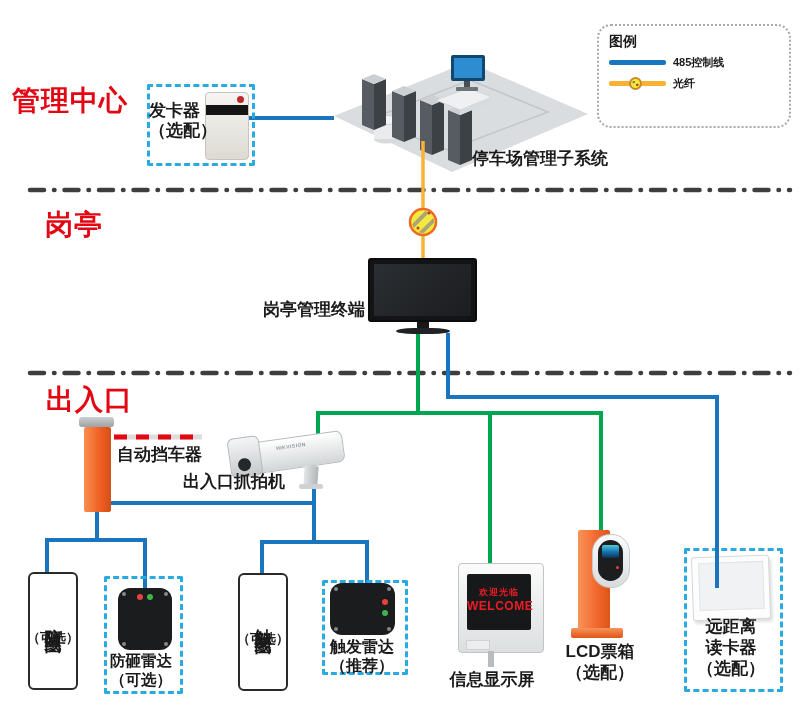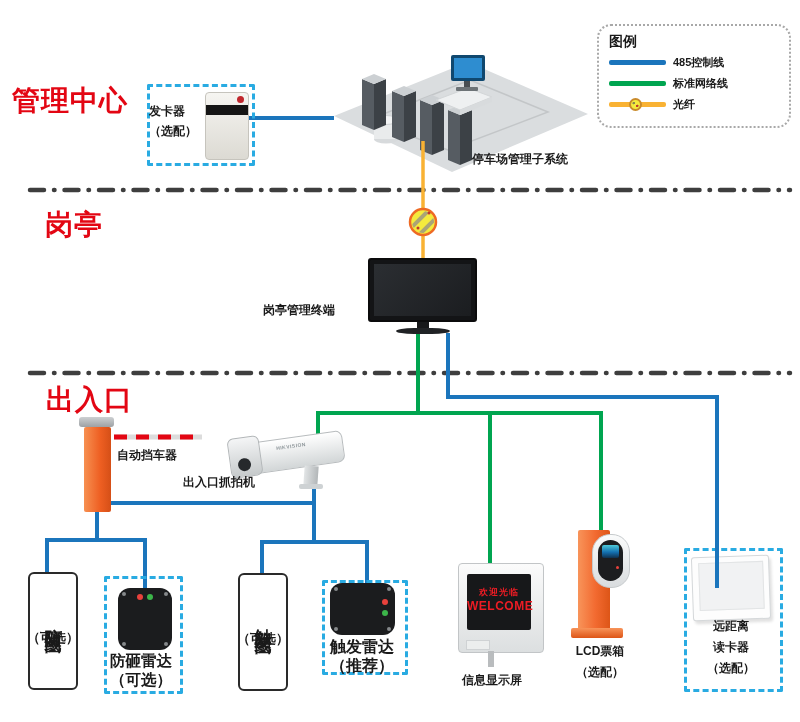--- a/index.html
+++ b/index.html
@@ -2,21 +2,21 @@
 <html><head>
 <meta charset="utf-8">
 <style>
   html,body{margin:0;padding:0;}
   body{width:800px;height:722px;position:relative;background:#ffffff;
        font-family:"Liberation Sans",sans-serif;overflow:hidden;}
   svg.layer{position:absolute;left:0;top:0;pointer-events:none;}
   #under{z-index:0;} #over{z-index:20;}
   .device{position:absolute;z-index:10;}
   .lbl{position:absolute;z-index:30;font-weight:700;color:#1a1a1a;
-       font-size:12px;line-height:20px;white-space:nowrap;}
+       font-size:17px;line-height:20px;white-space:nowrap;}
   .zone-title{position:absolute;z-index:30;font-weight:700;color:#e30613;
        font-size:28px;letter-spacing:1px;white-space:nowrap;}
   .opt-box{position:absolute;z-index:5;border:3px dashed #29abe2;border-radius:2px;}
   
   .legend{position:absolute;left:597px;top:24px;width:194px;height:104px;z-index:30;
           box-sizing:border-box;border:2.5px dotted #a8a8a8;border-radius:14px;
           background:#fff;padding:4px 8px 4px 10px;}
   .legend-title{font-size:14px;font-weight:700;color:#1a1a1a;line-height:22px;}
   .legend-row{display:flex;align-items:center;height:21px;gap:7px;}
   .legend-swatch{width:57px;height:4.5px;border-radius:2px;position:relative;flex:0 0 auto;}
@@ -300,22 +300,18 @@
   <div>（选配）</div>
 </div>
 
 <div class="legend">
   <div class="legend-title">图例</div>
   <div class="legend-row">
     <div class="legend-swatch" style="background-color: rgb(27, 117, 188);"></div>
     <div class="legend-label">485控制线</div>
   </div>
   <div class="legend-row">
-    <div class="legend-swatch" style="background-color: rgb(0, 165, 80);"></div>
-    <div class="legend-label">标准网络线</div>
-  </div>
-  <div class="legend-row">
     <div class="legend-swatch" style="background-color: rgb(249, 178, 51);">
       <div class="legend-ball"></div>
     </div>
     <div class="legend-label">光纤</div>
   </div>
 </div>
 
 </body></html>

